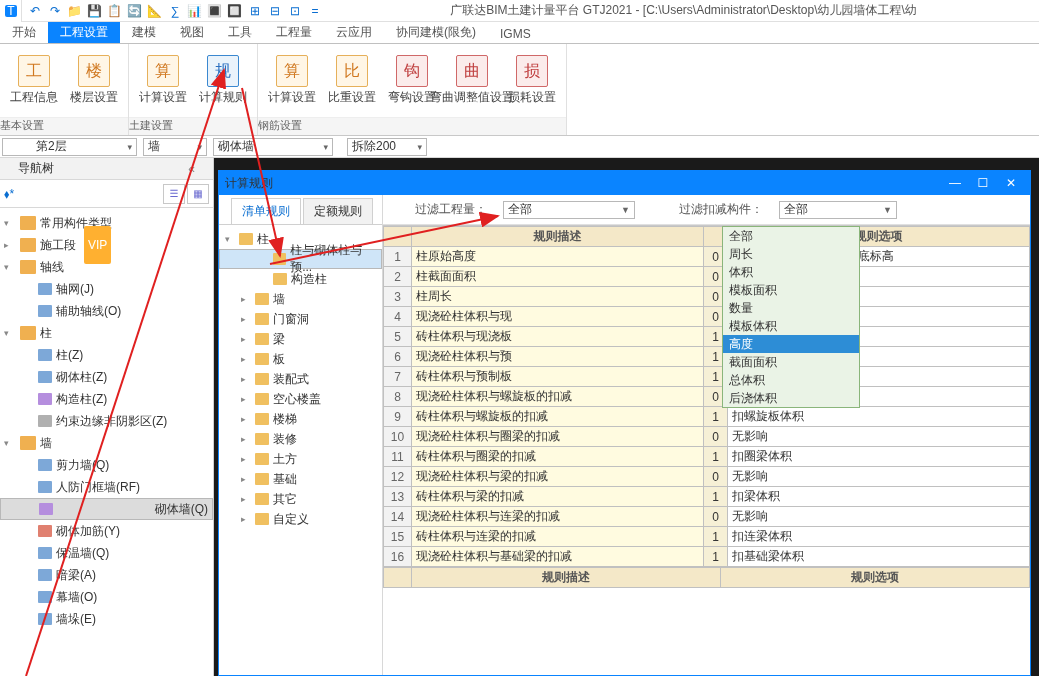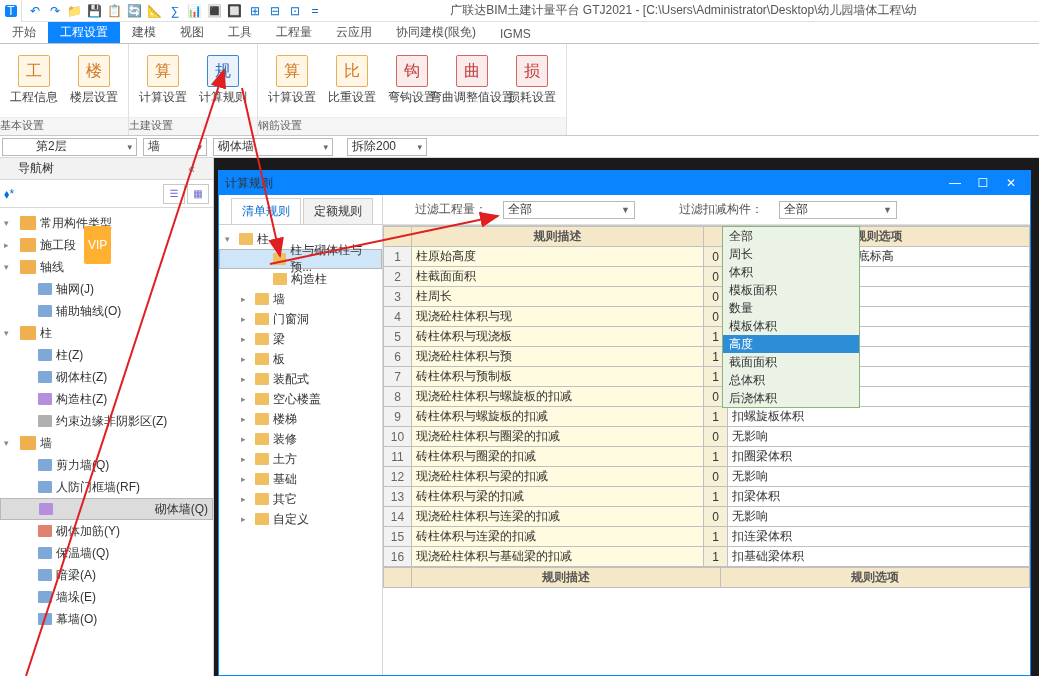--- a/index.html
+++ b/index.html
@@ -271,25 +271,25 @@
         <div class="tnode lvl2">
           <span class="ico i2" style="width:14px;height:12px"></span>
           <span class="txt">保温墙(Q)</span>
         </div>
         <div class="tnode lvl2">
           <span class="ico i2" style="width:14px;height:12px"></span>
           <span class="txt">暗梁(A)</span>
         </div>
         <div class="tnode lvl2">
           <span class="ico i2" style="width:14px;height:12px"></span>
+          <span class="txt">幕墙(O)</span>
+        </div>
+        <div class="tnode lvl2">
+          <span class="ico i2" style="width:14px;height:12px"></span>
           <span class="txt">墙垛(E)</span>
-        </div>
-        <div class="tnode lvl2">
-          <span class="ico i2" style="width:14px;height:12px"></span>
-          <span class="txt">幕墙(O)</span>
         </div>
       </div>
   </div>
   <div class="viewport"></div>
 </div>
 
 <div class="dlg">
   <div class="dlg-title">
     <span>计算规则</span>
     <div class="wbtns">

